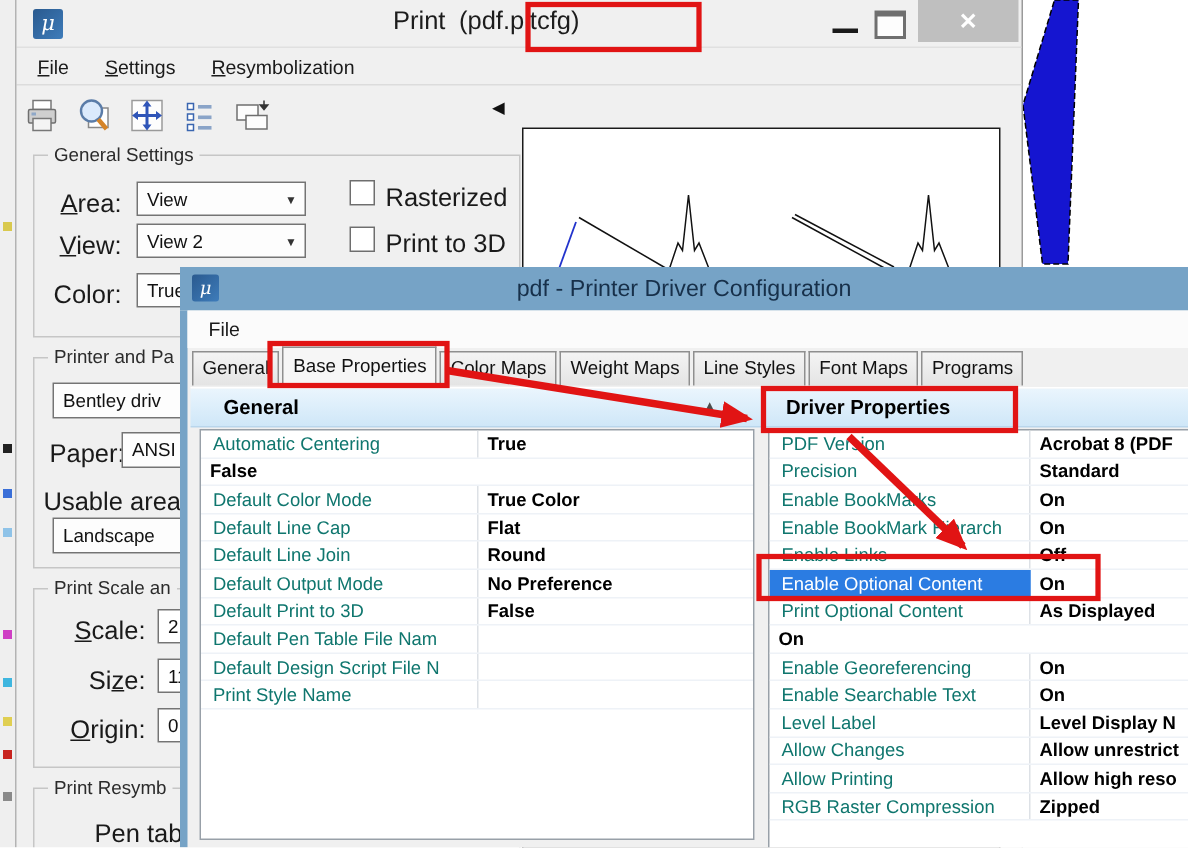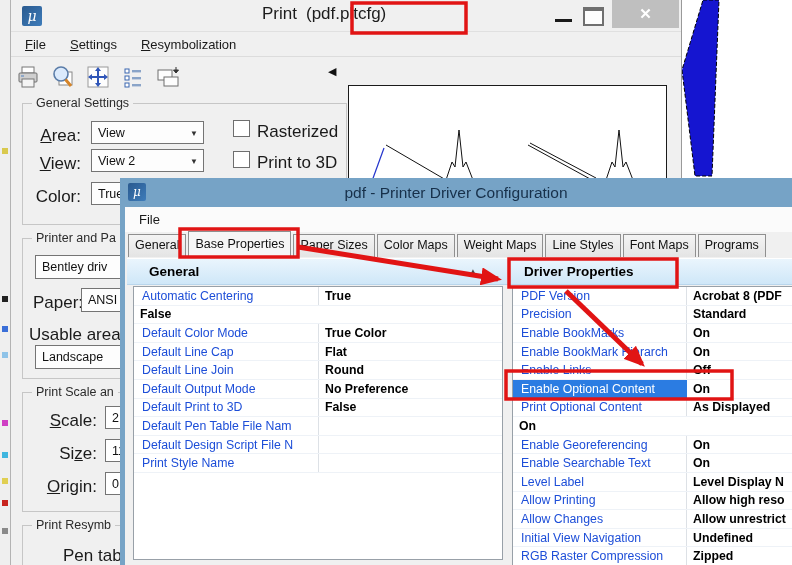--- a/index.html
+++ b/index.html
@@ -56,21 +56,21 @@
   #cfg-tabs{left:5px;top:54px;width:667px;height:25px;display:flex;align-items:flex-end;padding-left:3px;box-sizing:border-box;}
   .tab{border:1px solid #8f8f8f;border-bottom:none;background:linear-gradient(#f4f4f4,#e4e4e4);
        font-size:12.5px;color:#111;padding:3px 6px 4px 6px;margin-right:2px;white-space:nowrap;height:15px;}
   .tab.active{background:#f6f6f6;padding-top:5px;height:16px;}
   .panel-hdr{position:absolute;height:27px;background:linear-gradient(#eaf5fd,#cfe7f8);border-top:1px solid #fff;
              border-bottom:1px solid #b9d6ec;box-sizing:border-box;display:flex;align-items:center;
              font-weight:bold;font-size:13.5px;color:#000;}
   .caret{position:absolute;font-size:10px;color:#4c4c4c;}
   .propbox{position:absolute;background:#fff;border:1px solid #98a0a8;overflow:hidden;}
   .prow{display:flex;height:17.6px;align-items:center;border-bottom:1px solid #eef2f7;}
-  .prow .pl{white-space:nowrap;overflow:hidden;padding-left:8px;font-size:12.3px;color:#1d4ed8;box-sizing:border-box;
+  .prow .pl{white-space:nowrap;overflow:hidden;padding-left:8px;font-size:12.3px;color:#0f766e;box-sizing:border-box;
             border-right:1px solid #dde1e6;height:100%;display:flex;align-items:center;}
   .prow .pv{white-space:nowrap;overflow:hidden;padding-left:6px;font-size:12.3px;font-weight:bold;color:#000;flex:1;}
   .prow.sel .pl{background:#2b7ce2;color:#fff;border-right-color:#2b7ce2;}
   #lpanel .pl{width:185px;min-width:185px;}
   #rpanel .pl{width:174px;min-width:174px;}
 
   #overlay{left:0;top:0;z-index:30;pointer-events:none;}
   #print-win{z-index:2;} #cfg{z-index:10;} #left-strip{z-index:3;} #bg-view{z-index:1;}
 </style>
 </head>
@@ -232,21 +232,20 @@
       <div class="abs ms-icon" style="left:8px;top:5px;width:18px;height:18px;font-size:12px;">μ</div>
       <div id="cfg-title">pdf - Printer Driver Configuration</div>
     </div>
     <div class="abs" id="cfg-border"></div>
     <nav class="abs menubar" id="cfg-menubar">
         <span class="menu-item">File</span>
       </nav>
     <div class="abs" id="cfg-tabs">
         <span class="tab">General</span>
         <span class="tab active">Base Properties</span>
-        <span class="tab">Paper Sizes</span>
         <span class="tab">Color Maps</span>
         <span class="tab">Weight Maps</span>
         <span class="tab">Line Styles</span>
         <span class="tab">Font Maps</span>
         <span class="tab">Programs</span>
       </div>
 
     <div class="abs" id="lpanel" style="left:7px;top:80px;width:381px;height:307px;">
       <div class="panel-hdr" style="left:0;top:0;width:381px;padding-left:22px;">
         <span>General</span>
@@ -337,30 +336,26 @@
           </div>
           <div class="prow">
             <span class="pl">Enable Searchable Text</span>
             <span class="pv">On</span>
           </div>
           <div class="prow">
             <span class="pl">Level Label</span>
             <span class="pv">Level Display N</span>
           </div>
           <div class="prow">
+            <span class="pl">Allow Changes</span>
+            <span class="pv">Allow unrestrict</span>
+          </div>
+          <div class="prow">
             <span class="pl">Allow Printing</span>
             <span class="pv">Allow high reso</span>
-          </div>
-          <div class="prow">
-            <span class="pl">Allow Changes</span>
-            <span class="pv">Allow unrestrict</span>
-          </div>
-          <div class="prow">
-            <span class="pl">Initial View Navigation</span>
-            <span class="pv">Undefined</span>
           </div>
           <div class="prow">
             <span class="pl">RGB Raster Compression</span>
             <span class="pv">Zipped</span>
           </div>
         </div>
     </div>
   </section>
 
   <svg class="abs" id="overlay" width="792" height="565" viewBox="0 0 792 565">

